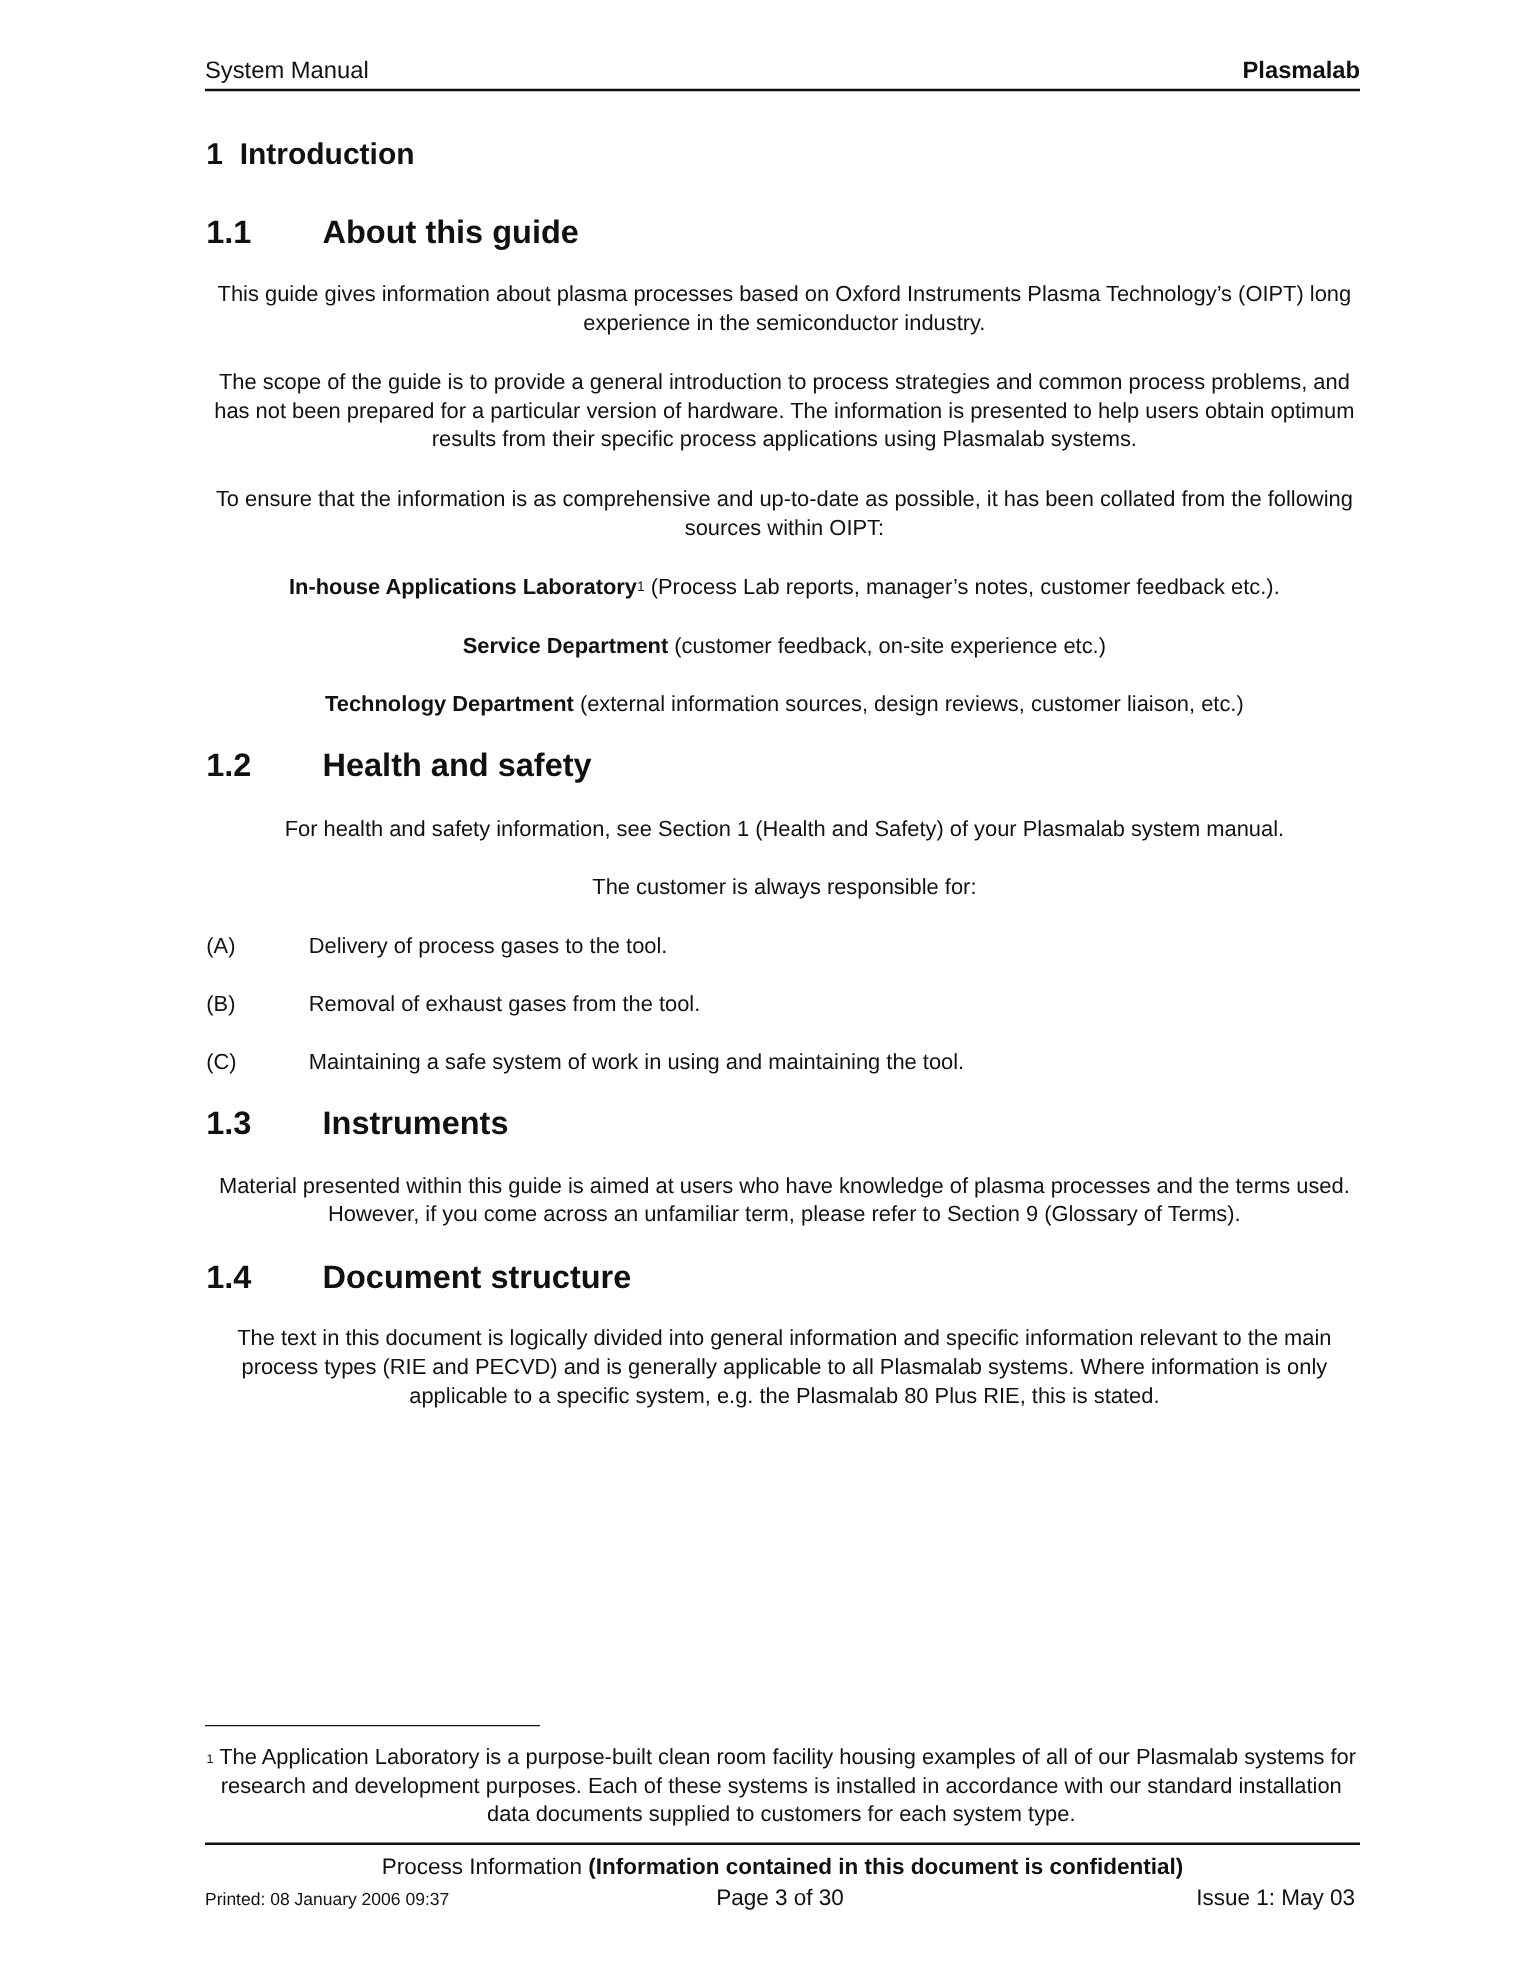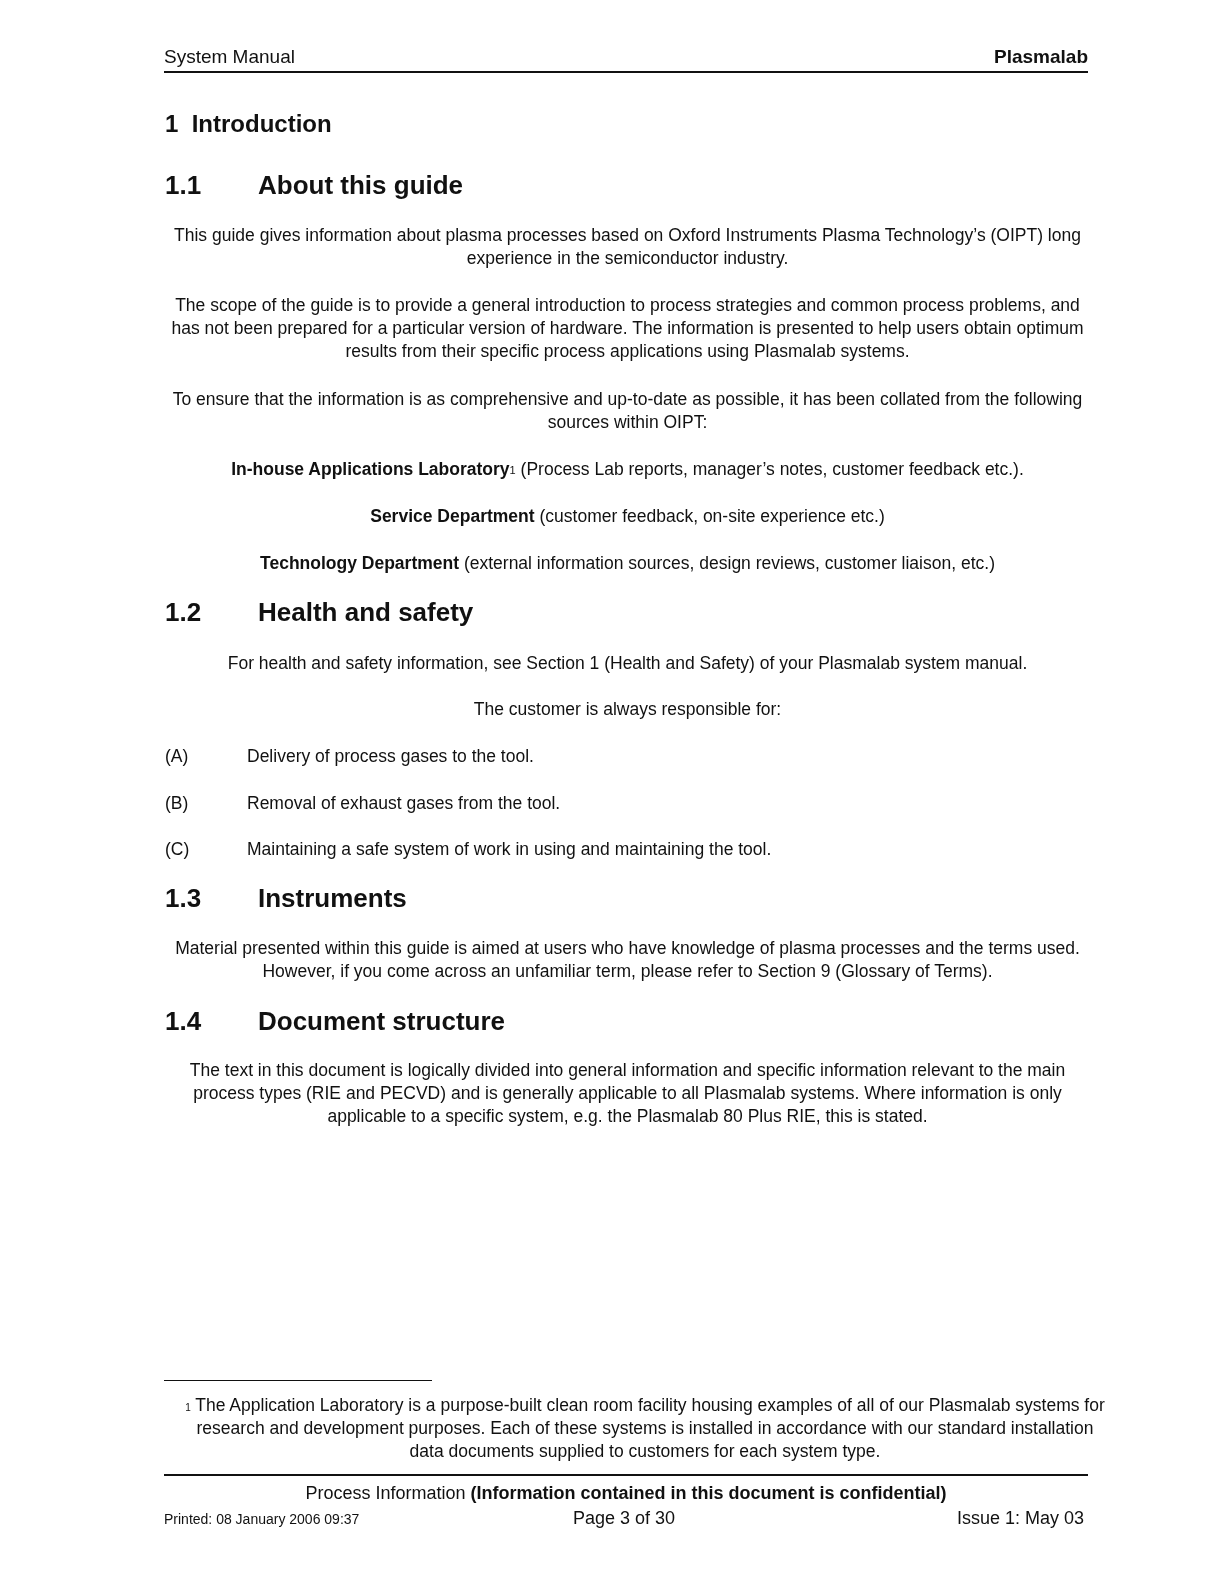--- a/index.html
+++ b/index.html
@@ -22,21 +22,21 @@
 
   p { margin: 0; text-align: center; }
   .para { left: 165px; width: 925px; font-size: 17.5px; line-height: 23px; }
   .para b { font-weight: bold; }
 
   .list-item { left: 165px; width: 900px; font-size: 17.5px; line-height: 23px; }
   .list-item .marker { position: absolute; left: 0; }
   .list-item .text { position: absolute; left: 82px; white-space: nowrap; }
 
   .fn-rule { left: 164px; top: 1380px; width: 268px; height: 1px; background: #111; }
-  .footnote { left: 165px; top: 1394px; width: 920px; font-size: 17.5px; line-height: 23px; margin-left: 20px; }
+  .footnote { left: 165px; top: 1394px; width: 920px; font-size: 17.5px; line-height: 23px; }
   .footnote sup { font-size: 10px; vertical-align: top; position: relative; top: 2px; }
 
   .footer-rule { left: 164px; top: 1474px; width: 924px; height: 2px; background: #111; }
   .footer-line1 { left: 164px; top: 1483px; width: 924px; text-align: center; font-size: 18px; }
   .footer-line1 b { font-weight: bold; }
   .footer-line2 { left: 164px; top: 1508px; width: 924px; height: 22px; font-size: 18px; }
   .footer-line2 .printed { position: absolute; left: 0; top: 3px; font-size: 14px; }
   .footer-line2 .page { position: absolute; left: 409px; top: 0; }
   .footer-line2 .issue { position: absolute; right: 4px; top: 0; }
   sup.ref { font-size: 11px; vertical-align: top; position: relative; top: 1px; }

